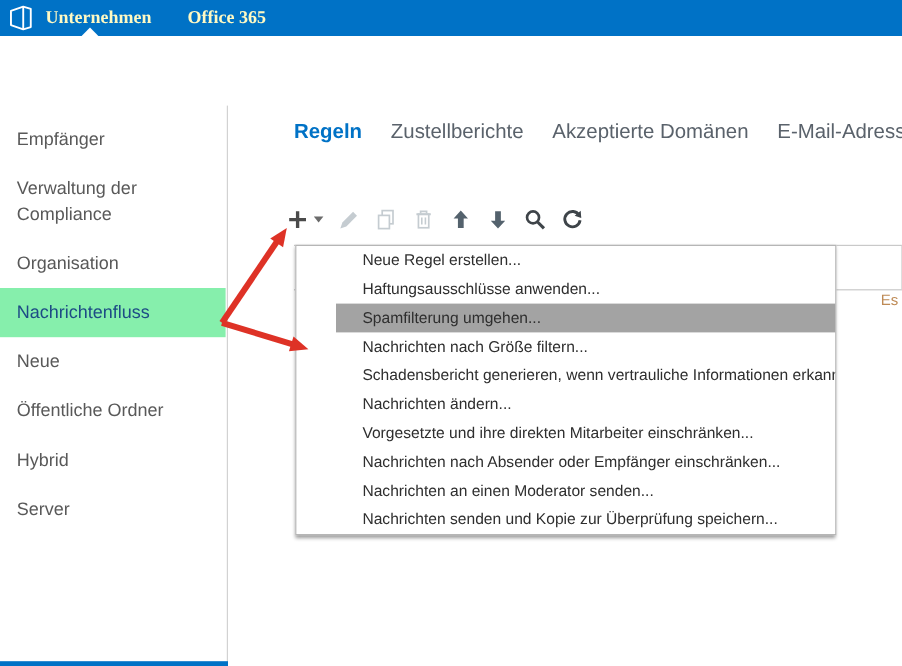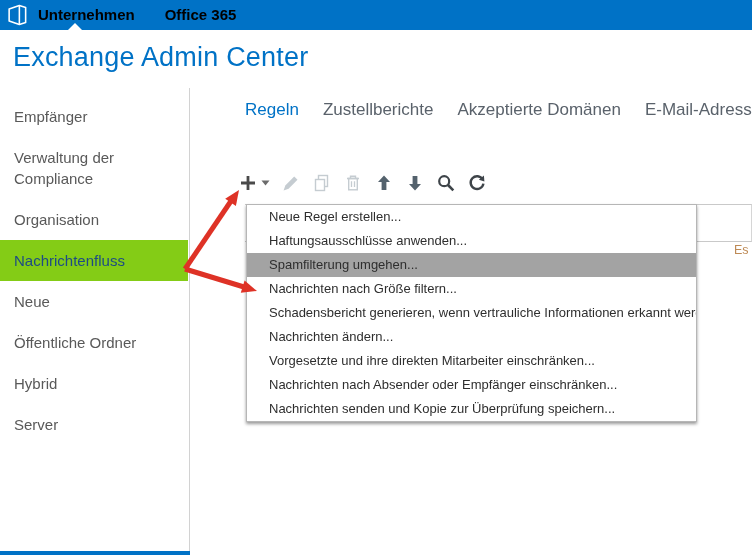--- a/index.html
+++ b/index.html
@@ -2,91 +2,90 @@
 <html><head>
 <meta charset="utf-8">
 <style>
   html,body{margin:0;padding:0;}
   body{font-family:"Liberation Sans","DejaVu Sans",sans-serif;background:#fff;}
   .page{position:relative;width:752px;height:555px;overflow:hidden;background:#fff;}
 
   
   .suite-bar{position:absolute;left:0;top:0;width:752px;height:30px;z-index:20;display:flex;align-items:center;}
   .suite-logo{width:22px;height:22px;margin:0 10px 0 6px;display:block;}
-  .suite-link{color:#000000;font-size:15px;font-weight:600;margin-right:30px;cursor:pointer;line-height:30px;}
+  .suite-link{color:#fef9c3;font-size:15px;font-weight:600;margin-right:30px;cursor:pointer;line-height:30px;font-family:Liberation Serif, serif;}
   .suite-notch{position:absolute;left:68px;bottom:0;width:0;height:0;
     border-left:7px solid transparent;border-right:7px solid transparent;border-bottom:7px solid #fff;}
 
   
   .page-title{position:absolute;left:13px;top:42px;font-size:27px;font-weight:400;letter-spacing:0.2px;}
 
   
   .sidebar{position:absolute;left:0;top:88px;width:190px;bottom:0;border-right:1px solid #d2d2d2;box-sizing:border-box;z-index:2;}
   .side-list{position:absolute;left:0;top:8px;right:1px;}
   .side-item{display:block;padding:10px 16px 10px 14px;font-size:15px;line-height:21px;color:#595959;cursor:pointer;}
-  .side-item.selected{background:#84cc16;}
+  .side-item.selected{background:#86efac;}
   .side-bottom-strip{position:absolute;left:0;bottom:0;width:190px;height:4px;z-index:3;}
 
   
   .tabs{position:absolute;left:245px;top:100px;display:flex;gap:24px;white-space:nowrap;z-index:2;}
   .tab{font-size:17px;color:#5a626b;cursor:pointer;}
   .tab.selected{font-weight:400;}
 
   
   .toolbar{position:absolute;left:236px;top:171px;display:flex;align-items:center;gap:7px;z-index:2;}
   .tb-btn{border:0;background:transparent;padding:2px;margin:0;display:flex;align-items:center;cursor:pointer;}
   .tb-btn svg{display:block;}
   .tb-caret{margin-left:3px;}
 
   
   .list-header{position:absolute;left:245px;top:204px;width:506px;height:36px;box-sizing:content-box;
     border-top:1px solid #c9c9c9;border-bottom:1px solid #c9c9c9;border-right:1px solid #d6d6d6;z-index:1;background:#fff;}
   .empty-message{position:absolute;left:734px;top:243px;font-size:12.5px;z-index:1;white-space:nowrap;}
 
   
   .menu{position:absolute;left:246px;top:204px;width:451px;z-index:5;background:#fff;
-    border:1px solid #b6b6b6;box-sizing:border-box;box-shadow:0 2px 3px rgba(0,0,0,0.4);}
+    border:1px solid #b6b6b6;box-sizing:border-box;box-shadow:0 2px 3px rgba(0,0,0,0.4);padding-left:33px;}
   .menu-item{height:24px;line-height:24px;padding-left:22px;font-size:13px;color:#2e2e2e;cursor:pointer;white-space:nowrap;overflow:hidden;}
 
   
   .annot{position:absolute;left:0;top:0;width:752px;height:555px;z-index:10;pointer-events:none;}
 </style>
 </head>
 <body>
 
 <div class="page">
 
   <div class="suite-bar" style="background: rgb(0, 114, 198);">
     <svg class="suite-logo" viewBox="0 0 28 28">
       <path d="M17 2 L4 6.5 V21.5 L17 26 L25 23.6 V4.4 Z" fill="none" stroke="#fff" stroke-width="2" stroke-linejoin="round"></path>
       <path d="M17 2 V26" stroke="#fff" stroke-width="2"></path>
     </svg>
     <span class="suite-link">Unternehmen</span>
     <span class="suite-link">Office 365</span>
     <div class="suite-notch"></div>
   </div>
 
-  <div class="page-title" style="color: rgb(0, 114, 198);">Exchange Admin Center</div>
 
   <div class="sidebar">
     <div class="side-list" id="side-list">
         <div class="side-item">Empfänger</div>
         <div class="side-item">Verwaltung der Compliance</div>
         <div class="side-item">Organisation</div>
         <div class="side-item selected" style="color: rgb(29, 75, 133);">Nachrichtenfluss</div>
         <div class="side-item">Neue</div>
         <div class="side-item">Öffentliche Ordner</div>
         <div class="side-item">Hybrid</div>
         <div class="side-item">Server</div>
       </div>
   </div>
   <div class="side-bottom-strip" style="background: rgb(0, 114, 198);"></div>
 
   <div class="tabs" id="tabs">
-      <div class="tab selected" style="color: rgb(0, 114, 198);">Regeln</div>
+      <div class="tab selected" style="color: rgb(0, 114, 198); font-weight: bold;">Regeln</div>
       <div class="tab" style="color: rgb(90, 98, 107);">Zustellberichte</div>
       <div class="tab" style="color: rgb(90, 98, 107);">Akzeptierte Domänen</div>
       <div class="tab" style="color: rgb(90, 98, 107);">E-Mail-Adressrichtlinien</div>
     </div>
 
   <div class="toolbar" id="toolbar">
       <button class="tb-btn" style="color: rgb(74, 74, 74);">
         <svg width="20" height="20" viewBox="0 0 20 20">
           <path d="M10 3v14M3 10h14" stroke="currentColor" stroke-width="2.8" fill="none"></path>
         </svg>
@@ -142,20 +141,21 @@
 
   <div class="menu" id="menu">
       <div class="menu-item">Neue Regel erstellen...</div>
       <div class="menu-item">Haftungsausschlüsse anwenden...</div>
       <div class="menu-item" style="background: #a3a3a3;">Spamfilterung umgehen...</div>
       <div class="menu-item">Nachrichten nach Größe filtern...</div>
       <div class="menu-item">Schadensbericht generieren, wenn vertrauliche Informationen erkannt werden...</div>
       <div class="menu-item">Nachrichten ändern...</div>
       <div class="menu-item">Vorgesetzte und ihre direkten Mitarbeiter einschränken...</div>
       <div class="menu-item">Nachrichten nach Absender oder Empfänger einschränken...</div>
+      <div class="menu-item">Nachrichten an einen Moderator senden...</div>
       <div class="menu-item">Nachrichten senden und Kopie zur Überprüfung speichern...</div>
     </div>
 
   <svg class="annot" viewBox="0 0 752 555">
     <g id="arrowA">
       <line x1="185" y1="269" x2="231" y2="201" stroke-width="5" stroke="#DE3226"></line>
       <polygon points="239,190 235.9,206.1 225.2,198.7" fill="#DE3226"></polygon>
     </g>
     <g id="arrowB">
       <line x1="185" y1="269" x2="244" y2="287" stroke-width="5" stroke="#DE3226"></line>

